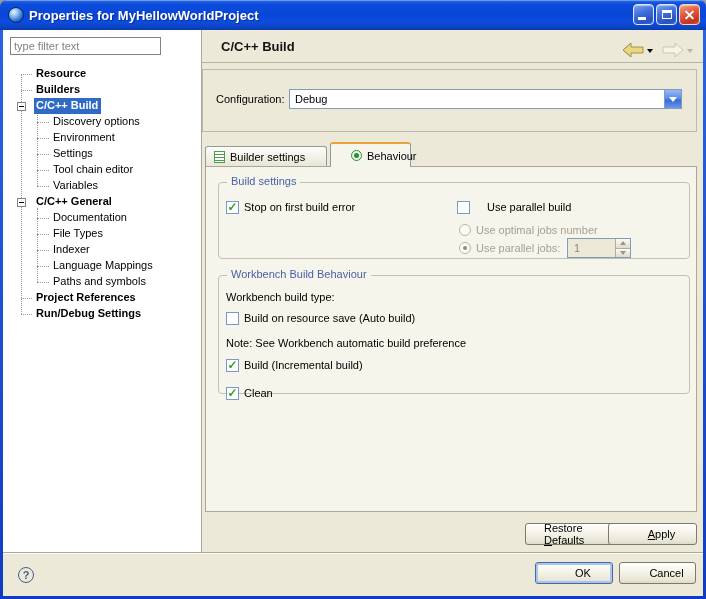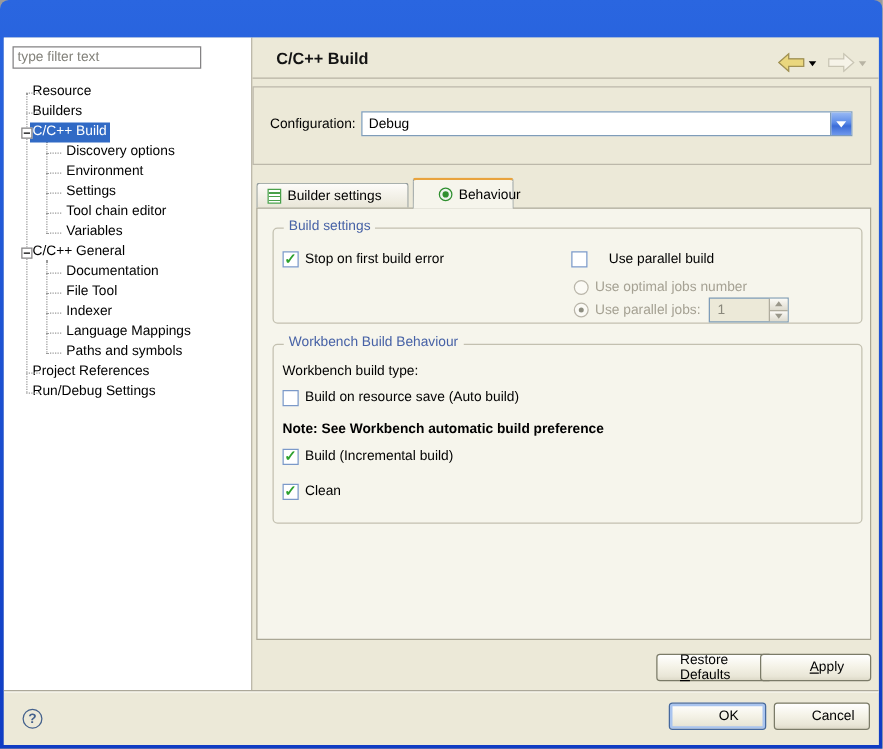--- a/index.html
+++ b/index.html
@@ -47,21 +47,21 @@
     border:1px solid #848284; font-family:"Liberation Sans",sans-serif; font-size:11px;
     padding:1px 3px; color:#4a4a44; outline:none;
   }
   .filter-input::placeholder { color:#82817a; opacity:1; }
   .tree { position:absolute; left:0; top:36px; right:2px; }
   .trow { position:relative; height:16px; line-height:15px; white-space:nowrap; cursor:default; }
   .trow::before { content:""; position:absolute; top:8px; border-top:1px dotted #9a9a9a; }
   .lvl0::before { left:18px; width:11px; }
   .lvl1::before { left:34px; width:12px; }
   .expandable::before { display:none; }
-  .lvl0 .lbl { margin-left:21px; }
+  .lvl0 .lbl { margin-left:31px;font-weight:bold; }
   .lvl1 .lbl { margin-left:48px; }
   .lbl { display:inline-block; padding:0 3px 1px 2px; }
   .sel .lbl { background:#316ac5; color:#fff; }
   .minusbox { position:absolute; left:14px; top:4px; width:9px; height:9px; background:#fff; border:1px solid #848284; }
   .minusbox::after { content:""; position:absolute; left:1px; top:3px; width:5px; border-top:1px solid #000; }
   .spine { position:absolute; border-left:1px dotted #9a9a9a; width:0; }
   
   .rightpanel { position:absolute; left:199px; top:0; right:0; height:522px; background:#ece9d8; }
   .page-title { position:absolute; left:19px; top:9px; font-size:13px; font-weight:bold; color:#141414; }
   .navbar { position:absolute; right:10px; top:12px; display:flex; align-items:center; }
@@ -93,21 +93,21 @@
     background-image:repeating-linear-gradient(to bottom, transparent 0 2px, #4aa04a 2px 3px); }
   .icon-target { width:11px; height:11px; border-radius:50%; border:1px solid #2f8f2f; background:#eef4ee;
     display:flex; align-items:center; justify-content:center; flex:none; }
   .icon-target i { display:block; width:5px; height:5px; border-radius:50%; background:#2f8f2f; }
   
   .tabpanel { position:absolute; left:3px; top:136px; right:6px; height:346px;
     background:#f6f5ec; border:1px solid #aaa795; z-index:2; }
   .group { position:absolute; border:1px solid #c3c0b0; border-radius:4px; }
   .group-title { position:absolute; top:-8px; left:8px; background:#f6f5ec; padding:0 4px; color:#4762a6; }
   .g1 { left:12px; top:15px; width:472px; height:77px; }
-  .g2 { left:12px; top:108px; width:472px; height:144px; }
+  .g2 { left:12px; top:108px; width:472px; height:119px; }
   
   .cbrow { position:absolute; display:flex; align-items:center; gap:5px; height:14px; }
   .cb { width:13px; height:13px; background:#fff; border:1px solid #7b99c8; flex:none;
     display:flex; align-items:center; justify-content:center; }
   .tick { color:#2da12d; font-size:12px; font-weight:bold; line-height:10px; margin-top:-1px; }
   .radio { width:12px; height:12px; border-radius:50%; background:#fbfaf5; border:1px solid #b9b5a9; flex:none;
     display:flex; align-items:center; justify-content:center; }
   .radio .dot { width:4px; height:4px; border-radius:50%; background:#8d8d80; }
   .dis-label { color:#a5a193; }
   
@@ -133,40 +133,56 @@
     border-top:1px solid #aca899; box-shadow:inset 0 1px 0 #fcfbf6; }
   .help-icon { position:absolute; left:15px; top:14px; width:16px; height:16px; border-radius:50%;
     border:1px solid #44618c; color:#44618c; font-size:11px; font-weight:bold;
     display:flex; align-items:center; justify-content:center; }
 </style>
 </head>
 <body>
 
 <div class="window">
 
+  <div class="titlebar">
+    <span class="app-icon"></span>
+    <span class="title-text">Properties for MyHellowWorldProject</span>
+    <span class="tb-btns">
+      <span class="tb-btn">
+          <span class="glyph-min"></span>
+        </span>
+      <span class="tb-btn">
+          <span class="glyph-max"></span>
+        </span>
+      <span class="tb-btn close">
+          <span class="glyph-x-a"></span>
+          <span class="glyph-x-b"></span>
+        </span>
+    </span>
+  </div>
 
   <div class="wbody">
 
     <div class="leftpanel">
       <input class="filter-input" placeholder="type filter text" style="">
       <div class="tree">
         <div class="spine" style="left:18px; top:8px; height:240px;"></div>
         <div class="spine" style="left:34px; top:46px; height:74px;"></div>
         <div class="spine" style="left:34px; top:142px; height:74px;"></div>
         <div class="trow lvl0"><span class="lbl">Resource</span></div>
         <div class="trow lvl0"><span class="lbl">Builders</span></div>
         <div class="trow lvl0 expandable sel"><span class="minusbox"></span><span class="lbl">C/C++ Build</span></div>
         <div class="trow lvl1"><span class="lbl">Discovery options</span></div>
         <div class="trow lvl1"><span class="lbl">Environment</span></div>
         <div class="trow lvl1"><span class="lbl">Settings</span></div>
         <div class="trow lvl1"><span class="lbl">Tool chain editor</span></div>
         <div class="trow lvl1"><span class="lbl">Variables</span></div>
         <div class="trow lvl0 expandable"><span class="minusbox"></span><span class="lbl">C/C++ General</span></div>
         <div class="trow lvl1"><span class="lbl">Documentation</span></div>
-        <div class="trow lvl1"><span class="lbl">File Tool</span></div>
+        <div class="trow lvl1"><span class="lbl">File Types</span></div>
         <div class="trow lvl1"><span class="lbl">Indexer</span></div>
         <div class="trow lvl1"><span class="lbl">Language Mappings</span></div>
         <div class="trow lvl1"><span class="lbl">Paths and symbols</span></div>
         <div class="trow lvl0"><span class="lbl">Project References</span></div>
         <div class="trow lvl0"><span class="lbl">Run/Debug Settings</span></div>
       </div>
     </div>
     <div class="v-divider"></div>
 
     <div class="rightpanel">
@@ -245,21 +261,21 @@
 
         <div class="group g2">
           <span class="group-title">Workbench Build Behaviour</span>
           <div class="cbrow" style="left:7px; top:14px;">
             <span>Workbench build type:</span>
           </div>
           <div class="cbrow" style="left:7px; top:35px;">
             <span class="cb"></span>
             <span>Build on resource save (Auto build)</span>
           </div>
-          <div class="cbrow" style="left:7px; top:60px;font-weight:bold;">
+          <div class="cbrow" style="left:7px; top:60px;">
             <span>Note: See Workbench automatic build preference</span>
           </div>
           <div class="cbrow" style="left:7px; top:82px;">
             <span class="cb">
                 <span class="tick">✓</span>
               </span>
             <span>Build (Incremental build)</span>
           </div>
           <div class="cbrow" style="left:7px; top:110px;">
             <span class="cb">

